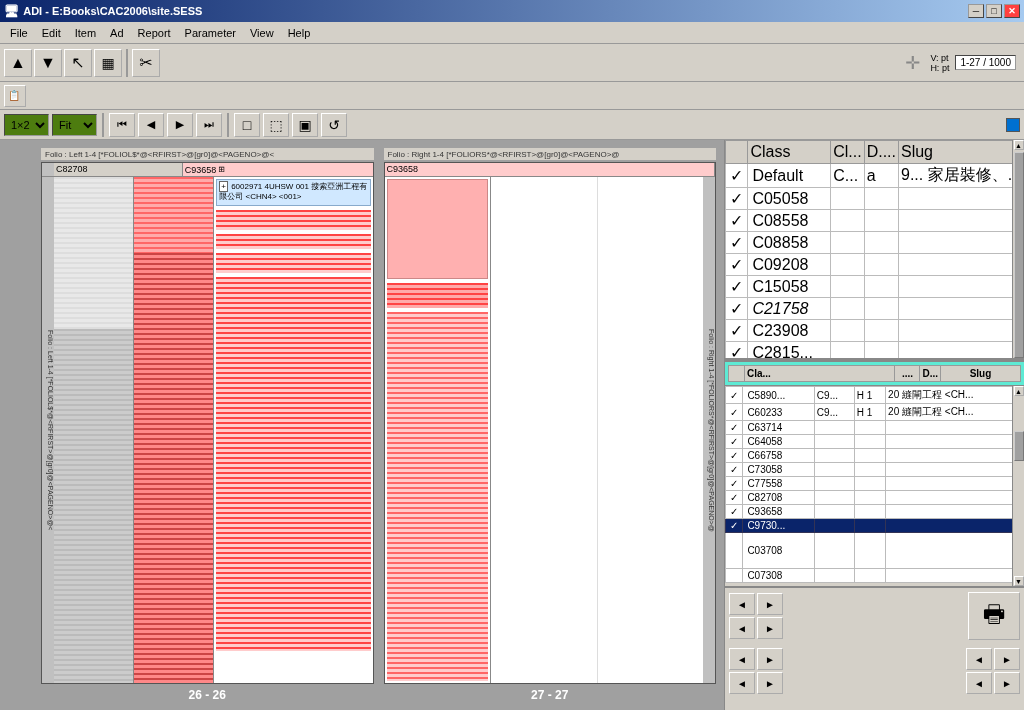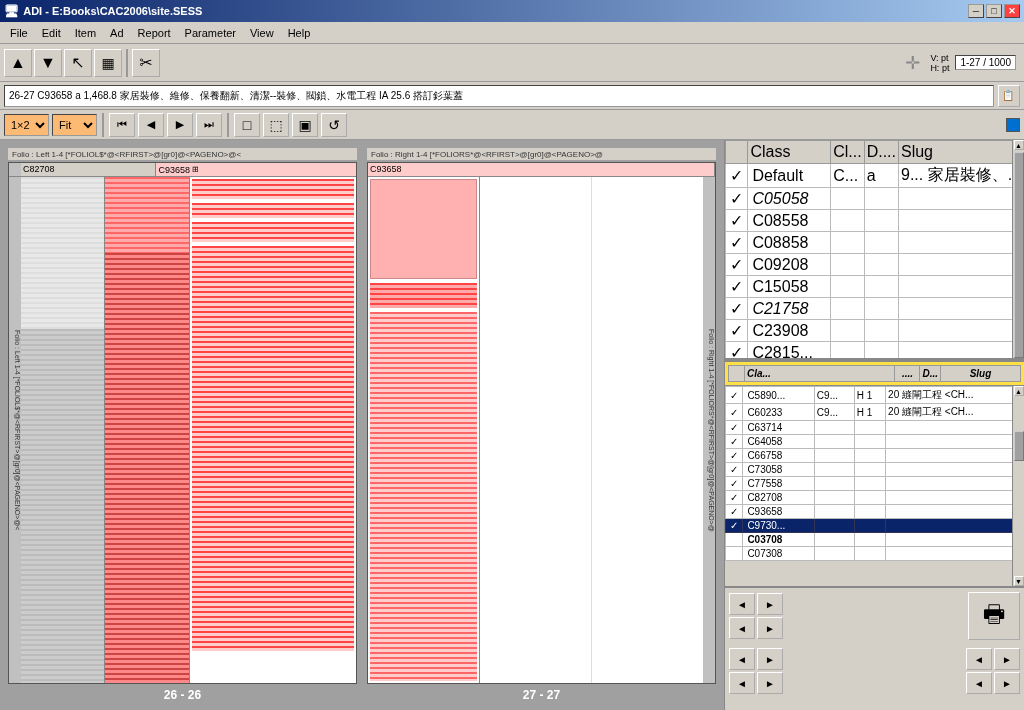--- a/index.html
+++ b/index.html
@@ -16,34 +16,34 @@
     .menu-item { padding: 2px 6px; cursor: pointer; font-size: 11px; }
     
     
     #toolbar { background: #d4d0c8; height: 38px; display: flex; align-items: center; padding: 2px 4px; border-bottom: 1px solid #999; gap: 2px; }
     .tb-btn { width: 28px; height: 28px; background: #d4d0c8; border: 1px outset #fff; display: flex; align-items: center; justify-content: center; cursor: pointer; font-size: 14px; }
     .tb-sep { width: 2px; height: 28px; background: #999; margin: 0 2px; }
     
     
     #toolbar2 { background: #d4d0c8; height: 30px; display: flex; align-items: center; padding: 2px 4px; border-bottom: 1px solid #999; gap: 3px; }
     .tb2-btn { width: 26px; height: 24px; background: #d4d0c8; border: 1px outset #fff; display: flex; align-items: center; justify-content: center; cursor: pointer; font-size: 11px; }
-    .tb2-select { height: 22px; font-size: 11px; background: #fdba74; border: 1px inset #999; padding: 0 2px; }
+    .tb2-select { height: 22px; font-size: 11px; background: #4d7c0f; border: 1px inset #999; padding: 0 2px; }
     
     
     #info-bar { background: #d4d0c8; height: 28px; display: flex; align-items: center; padding: 2px 4px; border-bottom: 1px solid #999; gap: 4px; font-size: 10px; }
     
     
     #main { display: flex; height: calc(710px - 22px - 22px - 38px - 30px - 28px); }
     
     
     #page-area { flex: 1; background: #a0a0a0; overflow: hidden; position: relative; display: flex; flex-direction: column; }
     #pages-container { flex: 1; display: flex; gap: 0; padding: 8px; background: #a0a0a0; overflow: hidden; }
     
     
-    .page-spread { display: flex; gap: 10px; width: 100%; }
+    .page-spread { display: flex; gap: 10px; width: 100%; margin-left: 33px; }
     .page-wrapper { flex: 1; display: flex; flex-direction: column; align-items: center; }
     .page-label { color: #333; font-size: 10px; margin-bottom: 2px; background: #d4d0c8; padding: 1px 4px; width: 100%; text-align: left; font-size: 9px; }
     .page { background: white; border: 1px solid #555; width: 100%; flex: 1; position: relative; overflow: hidden; }
     .page-bottom-label { color: white; font-size: 11px; margin-top: 4px; font-weight: bold; }
     
     
     #right-panel { width: 300px; background: #d4d0c8; border-left: 1px solid #888; display: flex; flex-direction: column; overflow: hidden; }
     
     
     .panel-table { width: 100%; border-collapse: collapse; font-size: 10px; }
@@ -105,23 +105,20 @@
   <div style="flex:1;"></div>
   <div style="font-size:18px; color:#888; margin-right:8px;">✛</div>
   <div style="display:flex;flex-direction:column;font-size:9px;margin-right:4px;">
     <span>V: pt</span>
     <span>H: pt</span>
   </div>
   <div style="border:1px inset #999;background:#fff;padding:1px 4px;font-size:10px;margin-right:4px;">1-27 / 1000</div>
 </div>
 
 <div id="info-bar">
-  <div style="flex:1;background:#fff;border:1px inset #999;height:22px;display:flex;align-items:center;padding:0 4px;font-size:10px;overflow:hidden;">
-    <span style="white-space:nowrap;overflow:hidden;text-overflow:ellipsis;">26-27 C93658 a 1,468.8 家居裝修、維修、保養翻新、清潔--裝修、閥鎖、水電工程 IA 25.6 搭訂釤葉蓋</span>
-  </div>
   <div style="width:22px;height:22px;background:#d4d0c8;border:1px outset #fff;display:flex;align-items:center;justify-content:center;font-size:10px;">📋</div>
 </div>
 
 <div id="toolbar2">
   <select class="tb2-select" style="width:45px;">
     <option>1×2</option>
     <option>1×1</option>
     <option>2×2</option>
   </select>
   <select class="tb2-select" style="width:45px;">
@@ -175,20 +172,24 @@
                 <div style="flex:1;background:repeating-linear-gradient(to bottom,#bbb 0,#bbb 2px,#ccc 2px,#ccc 5px);"></div>
               </div>
 
               <div style="flex:1;border-right:1px solid #888;display:flex;flex-direction:column;">
                 <div style="height:15%;background:repeating-linear-gradient(to bottom,#ff6666 0,#ff6666 2px,#ffaaaa 2px,#ffaaaa 5px);"></div>
                 <div style="flex:1;background:repeating-linear-gradient(to bottom,#cc4444 0,#cc4444 2px,#ff8888 2px,#ff8888 5px);"></div>
               </div>
 
               <div style="flex:2;display:flex;flex-direction:column;background:white;">
 
+                <div style="background:#d0e8ff;border:1px solid #88aacc;margin:2px;padding:2px;font-size:8px;line-height:1.3;">
+                  <span style="font-size:8px;background:white;border:1px solid #666;padding:0 1px;cursor:pointer;margin-right:1px;">+</span>
+                  <span>6002971 4UHSW 001 搜索亞洲工程有限公司 &lt;CHN4&gt; &lt;001&gt;</span>
+                </div>
 
                 <div style="background:repeating-linear-gradient(to bottom,#ff4444 0,#ff4444 2px,#ffcccc 2px,#ffcccc 5px);height:20px;margin:2px;"></div>
                 <div style="background:repeating-linear-gradient(to bottom,#ff4444 0,#ff4444 2px,#ffcccc 2px,#ffcccc 5px);height:15px;margin:2px;"></div>
 
 
                 <div style="background:repeating-linear-gradient(to bottom,#ff4444 0,#ff4444 2px,#ffcccc 2px,#ffcccc 5px);height:20px;margin:2px;"></div>
 
 
                 <div style="background:repeating-linear-gradient(to bottom,#ff4444 0,#ff4444 2px,#ffcccc 2px,#ffcccc 5px);flex:1;margin:2px;"></div>
 
@@ -250,21 +251,21 @@
         <tbody>
           <tr class="panel-row-normal">
             <td style="border:1px solid #bbb;text-align:center;">✓</td>
             <td style="border:1px solid #bbb;padding:1px 4px;">Default</td>
             <td style="border:1px solid #bbb;padding:1px 2px;">C...</td>
             <td style="border:1px solid #bbb;padding:1px 2px;">a</td>
             <td style="border:1px solid #bbb;padding:1px 2px;">9... 家居裝修、...</td>
           </tr>
           <tr class="panel-row-normal">
             <td style="border:1px solid #bbb;text-align:center;">✓</td>
-            <td style="border:1px solid #bbb;padding:1px 4px;font-style:italic;">C05058</td>
+            <td style="border:1px solid #bbb;padding:1px 4px;">C05058</td>
             <td style="border:1px solid #bbb;"></td>
             <td style="border:1px solid #bbb;"></td>
             <td style="border:1px solid #bbb;"></td>
           </tr>
           <tr class="panel-row-normal">
             <td style="border:1px solid #bbb;text-align:center;">✓</td>
             <td style="border:1px solid #bbb;padding:1px 4px;">C08558</td>
             <td style="border:1px solid #bbb;"></td>
             <td style="border:1px solid #bbb;"></td>
             <td style="border:1px solid #bbb;"></td>
@@ -321,21 +322,21 @@
         </tbody>
       </table>
 
       <div style="position:absolute;right:0;top:0;width:12px;height:220px;background:#d4d0c8;border-left:1px solid #888;display:flex;flex-direction:column;align-items:center;">
         <div style="width:10px;height:10px;background:#d4d0c8;border:1px outset #fff;display:flex;align-items:center;justify-content:center;font-size:7px;cursor:pointer;">▲</div>
         <div style="flex:1;width:10px;background:#a0a0a0;border:1px outset #ccc;margin:2px 0;cursor:pointer;"></div>
 
       </div>
     </div>
 
-    <div style="display:flex;gap:2px;padding:3px;background:#fde047;justify-content:flex-end;border-top:2px solid #888;border-bottom:1px solid #888;font-style:italic;">
+    <div style="display:flex;gap:2px;padding:3px;background:#5eead4;justify-content:flex-end;border-top:2px solid #888;border-bottom:1px solid #888;">
 
       <table style="width:100%;border-collapse:collapse;font-size:10px;">
         <tbody>
             <tr style="background:#d4d0c8;">
           <th style="width:16px;border:1px solid #999;padding:2px;"></th>
           <th style="border:1px solid #999;padding:2px;text-align:left;">Cla...</th>
           <th style="width:25px;border:1px solid #999;padding:2px;">....</th>
           <th style="width:20px;border:1px solid #999;padding:2px;">D...</th>
           <th style="width:80px;border:1px solid #999;padding:2px;">Slug</th>
         </tr>
@@ -411,21 +412,21 @@
           </tr>
           <tr style="background:#0a246a;color:white;">
             <td style="border:1px solid #335;text-align:center;">✓</td>
             <td style="border:1px solid #335;padding:1px 4px;">C9730...</td>
             <td style="border:1px solid #335;"></td>
             <td style="border:1px solid #335;"></td>
             <td style="border:1px solid #335;"></td>
           </tr>
           <tr class="panel-row-normal">
             <td style="border:1px solid #bbb;text-align:center;"></td>
-            <td style="border:1px solid #bbb;padding:1px 4px;font-weight:bold;">C03708</td>
+            <td style="border:1px solid #bbb;padding:12px 4px;">C03708</td>
             <td style="border:1px solid #bbb;"></td>
             <td style="border:1px solid #bbb;"></td>
             <td style="border:1px solid #bbb;"></td>
           </tr>
           <tr class="panel-row-normal">
             <td style="border:1px solid #bbb;text-align:center;"></td>
             <td style="border:1px solid #bbb;padding:1px 4px;">C07308</td>
             <td style="border:1px solid #bbb;"></td>
             <td style="border:1px solid #bbb;"></td>
             <td style="border:1px solid #bbb;"></td>

